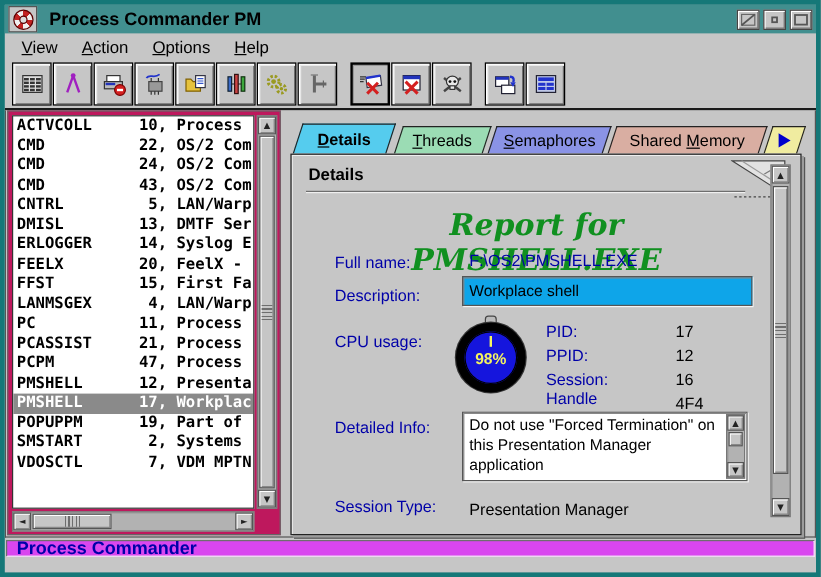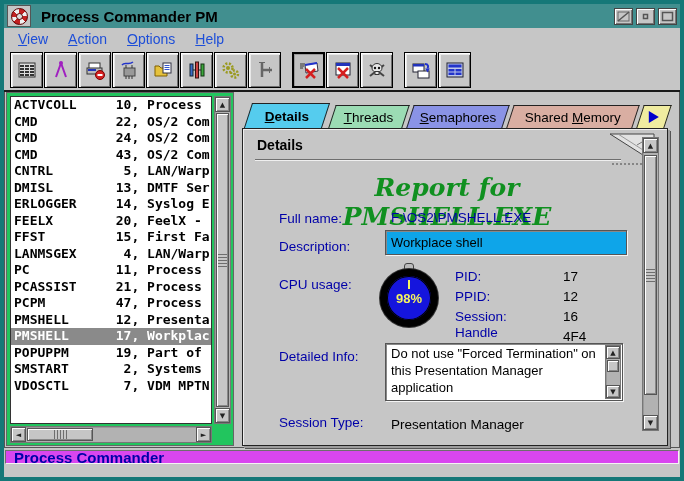--- a/index.html
+++ b/index.html
@@ -21,35 +21,35 @@
   .lifering::after { content:""; position:absolute; inset:4px; border-radius:50%;
     background:#DDD; border:1px solid #5a0000; }
   .title-text { margin-left:10px; font-size:15px; font-weight:bold; color:#000; }
   .win-controls { margin-left:auto; margin-right:3px; display:flex; gap:3px; }
   .win-btn { width:19px; height:17px; background:#C6C6C6; border:1px solid #444;
     box-shadow:inset 1px 1px 0 #fff, inset -1px -1px 0 #777;
     display:flex; align-items:center; justify-content:center; }
   
   .menubar { position:absolute; left:0; top:24px; right:0; height:22px; background:#C6C6C6;
     display:flex; align-items:center; padding-left:4px; }
-  .menu-item { font-size:14px; color:#1d4ed8; padding:2px 10px; }
+  .menu-item { font-size:14px; color:#000000; padding:2px 10px; }
   
   .toolbar { position:absolute; left:0; top:46px; right:0; height:42px; background:#C6C6C6;
     border-bottom:2px solid #1a1a1a; display:flex; align-items:center; padding-left:6px; }
   .tb-btn { width:33px; height:36px; background:#C6C6C6; border:1px solid #000;
     box-shadow:inset 1px 1px 0 #fff, inset 2px 2px 0 #e8e8e8, inset -1px -1px 0 #6e6e6e;
     display:flex; align-items:center; justify-content:center; margin-right:1px; flex:none; }
   .tb-btn.pressed { border:2px solid #000; box-shadow:inset 1px 1px 0 #999; background:#C0C0C0; }
   .tb-gap { width:10px; flex:none; }
   
   .client-frame { position:absolute; left:0; top:88px; right:0; height:356px;
     border:1px solid #555; border-top:none; background:#C6C6C6; }
   
   .proc-panel { position:absolute; left:2px; top:88px; width:228px; height:354px;
-    background:#22c55e; border:1px solid #666; }
+    background:#be185d; border:1px solid #666; }
   .proc-view { position:absolute; left:3px; top:3px; right:21px; bottom:21px;
     background:#fff; border:1px solid #333; overflow:hidden; }
   .proc-row { height:16.5px; line-height:16.5px; font-family:"DejaVu Sans Mono", monospace;
     font-size:13px; font-weight:bold; white-space:pre; color:#000; padding-left:3px; }
   .proc-row.sel { background:#8A8A8A; color:#fff; }
   
   .sb { position:absolute; background:#B2B2B2; border:1px solid #777; box-shadow:inset 1px 1px 0 #999; }
   .sb-btn { position:absolute; background:#C6C6C6; border:1px solid #555;
     box-shadow:inset 1px 1px 0 #fff, inset -1px -1px 0 #888;
     display:flex; align-items:center; justify-content:center;

